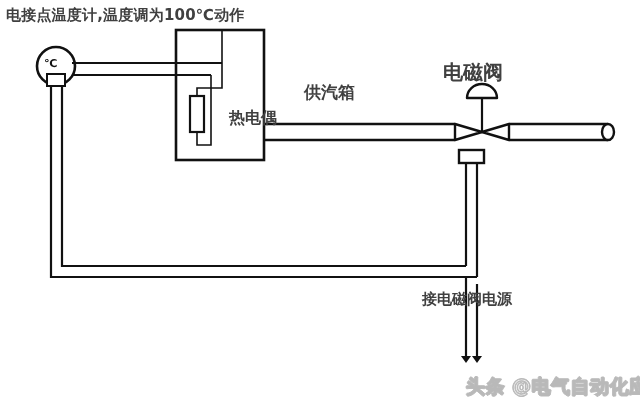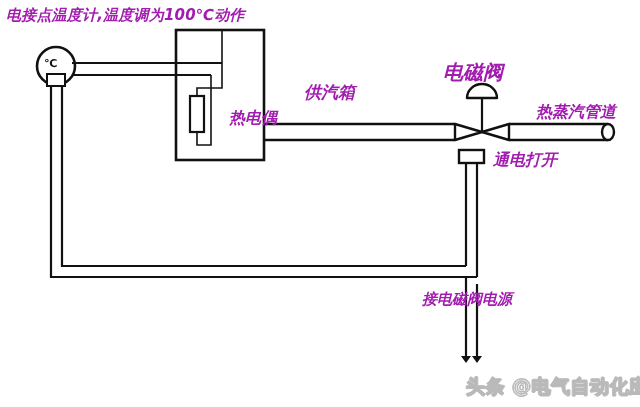--- a/index.html
+++ b/index.html
@@ -17,26 +17,25 @@
   }
   #diagram-svg {
     position: absolute;
     left: 0;
     top: 0;
     width: 640px;
     height: 407px;
   }
   .lbl {
     position: absolute;
-    color: #a21caf;
+    color: #404040;
     font-family: "DejaVu Sans", "Liberation Sans", sans-serif;
     font-weight: 700;
     white-space: pre;
     line-height: 1.04;
-    font-style: italic;
   }
   #title-label {
     left: 6px;
     top: 8px;
     font-size: 15px;
     letter-spacing: 0.2px;
   }
   #supply-box-label {
     left: 268px;
     top: 84px;
@@ -153,21 +152,19 @@
   <div class="lbl" id="title-label">电接点温度计,温度调为100℃动作</div>
 
   <div id="degree-label">℃</div>
 
   <div class="lbl" id="supply-box-label">供汽箱</div>
 
   <div class="lbl" id="thermocouple-label">热电偶</div>
 
   <div class="lbl" id="solenoid-valve-label">电磁阀</div>
 
-  <div class="lbl" id="steam-pipe-label">热蒸汽管道</div>
 
-  <div class="lbl" id="energize-open-label">通电打开</div>
 
   <div class="lbl" id="power-lead-label">接电磁阀电源</div>
 
   <div id="watermark">头条 @电气自动化应用</div>
 
 </div>
 
 </body></html>

